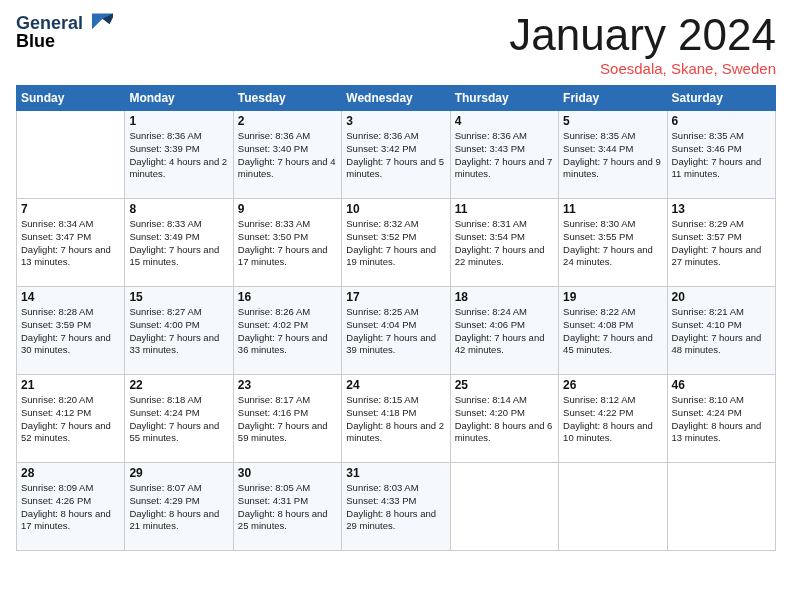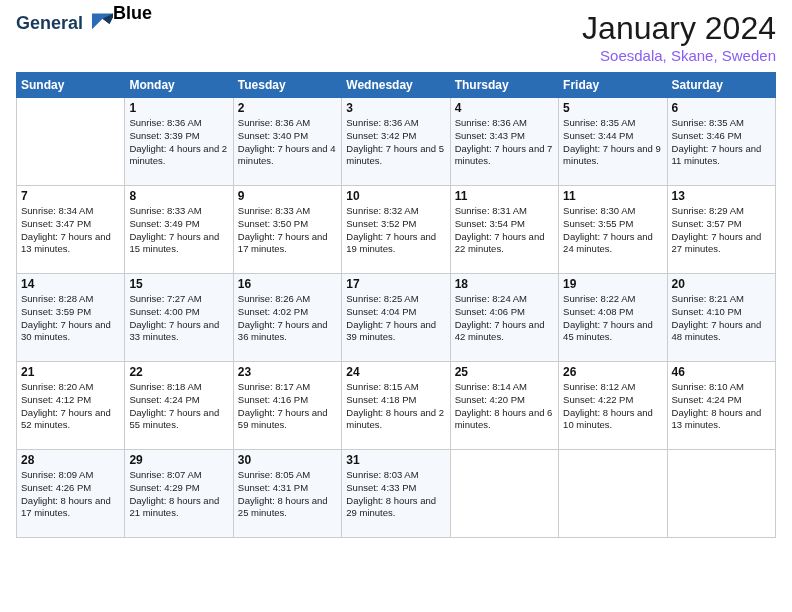--- a/index.html
+++ b/index.html
@@ -34,27 +34,27 @@
     }
     .logo-icon {
       width: 28px;
       height: 28px;
       margin-left: 2px;
     }
     .title-block {
       text-align: right;
     }
     .month-title {
-      font-size: 32px;
+      font-size: 44px;
       font-weight: normal;
       color: #1a1a1a;
     }
     .location-title {
       font-size: 15px;
-      color: #8b5cf6;
+      color: #ef4444;
     }
     table {
       width: 100%;
       border-collapse: collapse;
       table-layout: fixed;
     }
     thead th {
       background: #2a6db5;
       color: #fff;
       font-size: 12px;
@@ -93,21 +93,21 @@
     .empty-cell {
       background: #fff !important;
     }
   </style>
 </head>
 <body>
 
 <div class="page">
   <div class="header">
     <div class="logo">
-      <div style="display:flex;align-items:flex-start;">
+      <div style="display:flex;flex-direction:column;align-items:flex-start;">
         <div style="display:flex;align-items:center;">
           <span class="logo-text">General</span>
           <svg class="logo-icon" viewBox="0 0 32 24" fill="none" xmlns="http://www.w3.org/2000/svg">
             <polygon points="8,18 20,6 28,12 32,4 32,0 20,0 8,0" fill="#2a6db5"></polygon>
             <polygon points="20,6 32,0 32,4 28,12" fill="#1a3a5c"></polygon>
           </svg>
         </div>
         <span class="logo-text" style="color:#000000;font-size:18px;font-weight:bold;margin-top:-6px;">Blue</span>
       </div>
     </div>
@@ -215,21 +215,21 @@
         </tr>
         <tr>
           <td>
         <span class="day-number">14</span>
         <span class="cell-text">Sunrise: 8:28 AM</span><br>
         <span class="cell-text">Sunset: 3:59 PM</span><br>
         <span class="cell-text">Daylight: 7 hours and 30 minutes.</span>
       </td>
           <td>
         <span class="day-number">15</span>
-        <span class="cell-text">Sunrise: 7:27 AM</span><br>
+        <span class="cell-text">Sunrise: 8:27 AM</span><br>
         <span class="cell-text">Sunset: 4:00 PM</span><br>
         <span class="cell-text">Daylight: 7 hours and 33 minutes.</span>
       </td>
           <td>
         <span class="day-number">16</span>
         <span class="cell-text">Sunrise: 8:26 AM</span><br>
         <span class="cell-text">Sunset: 4:02 PM</span><br>
         <span class="cell-text">Daylight: 7 hours and 36 minutes.</span>
       </td>
           <td>

